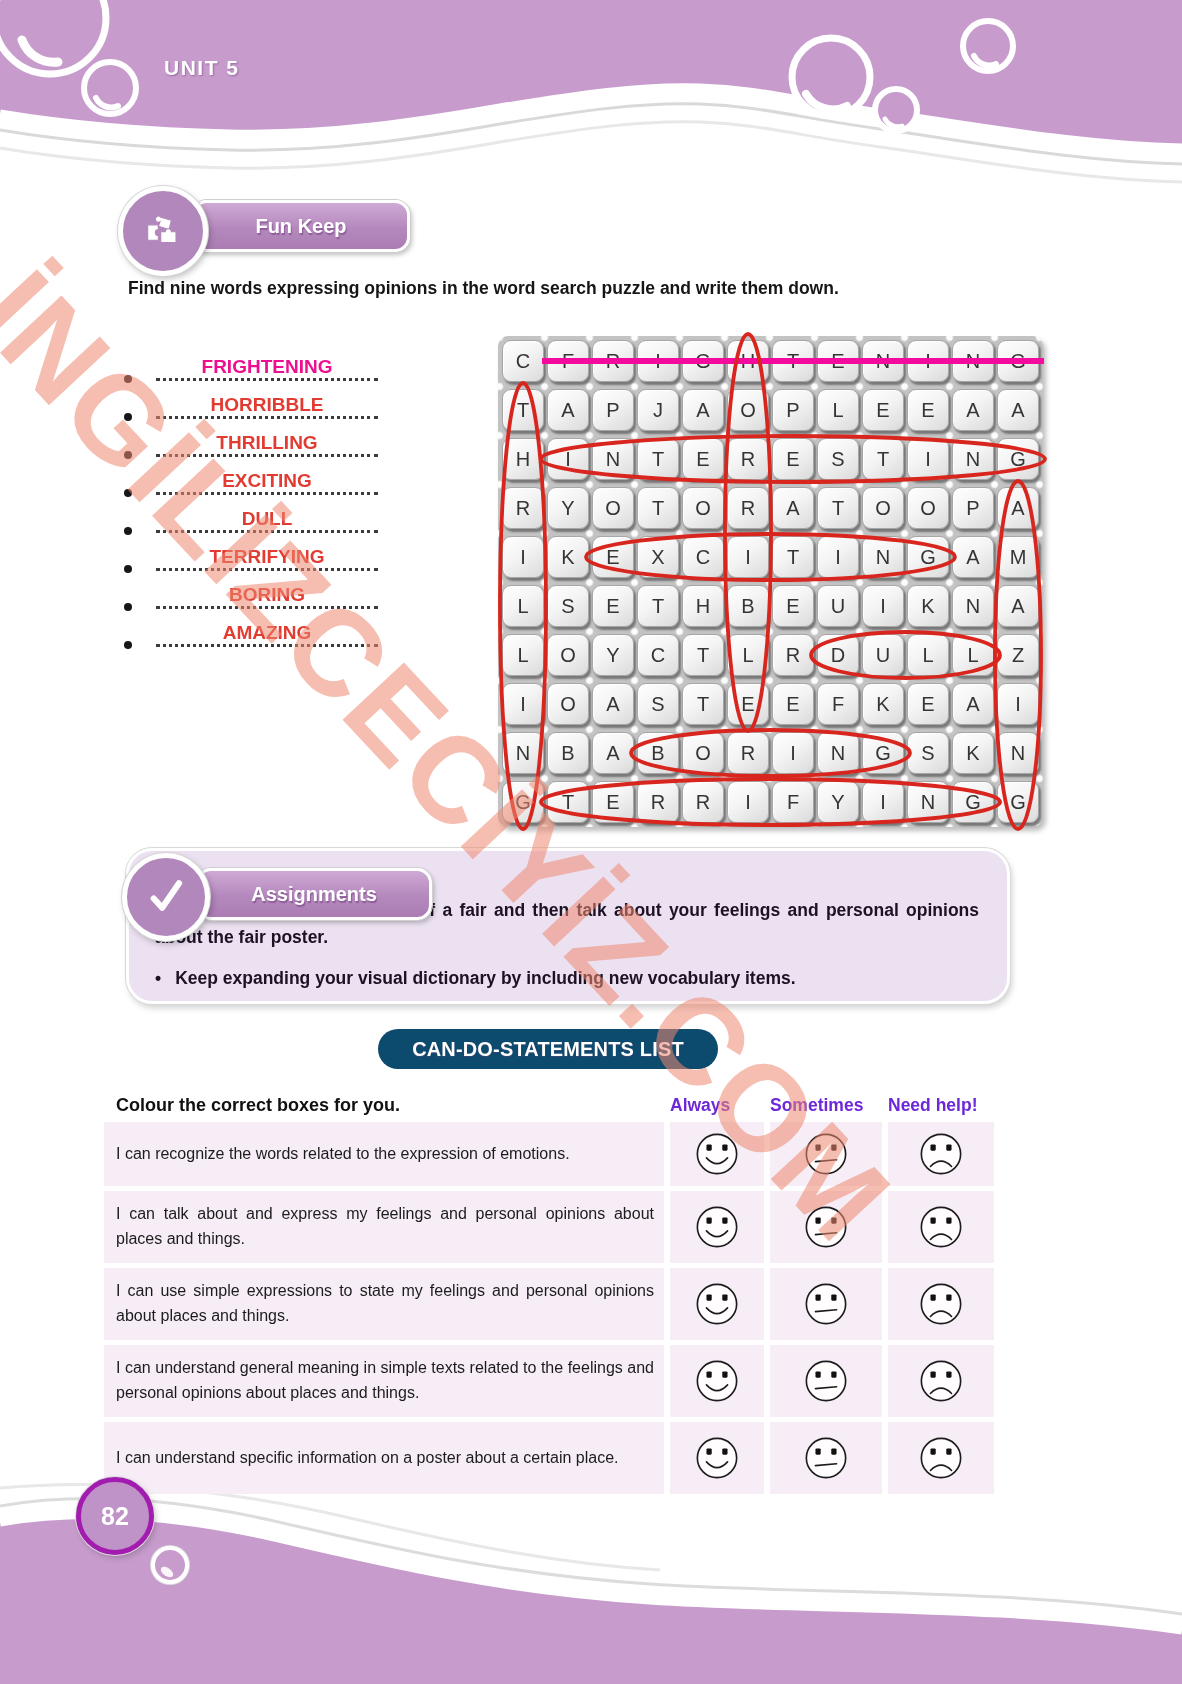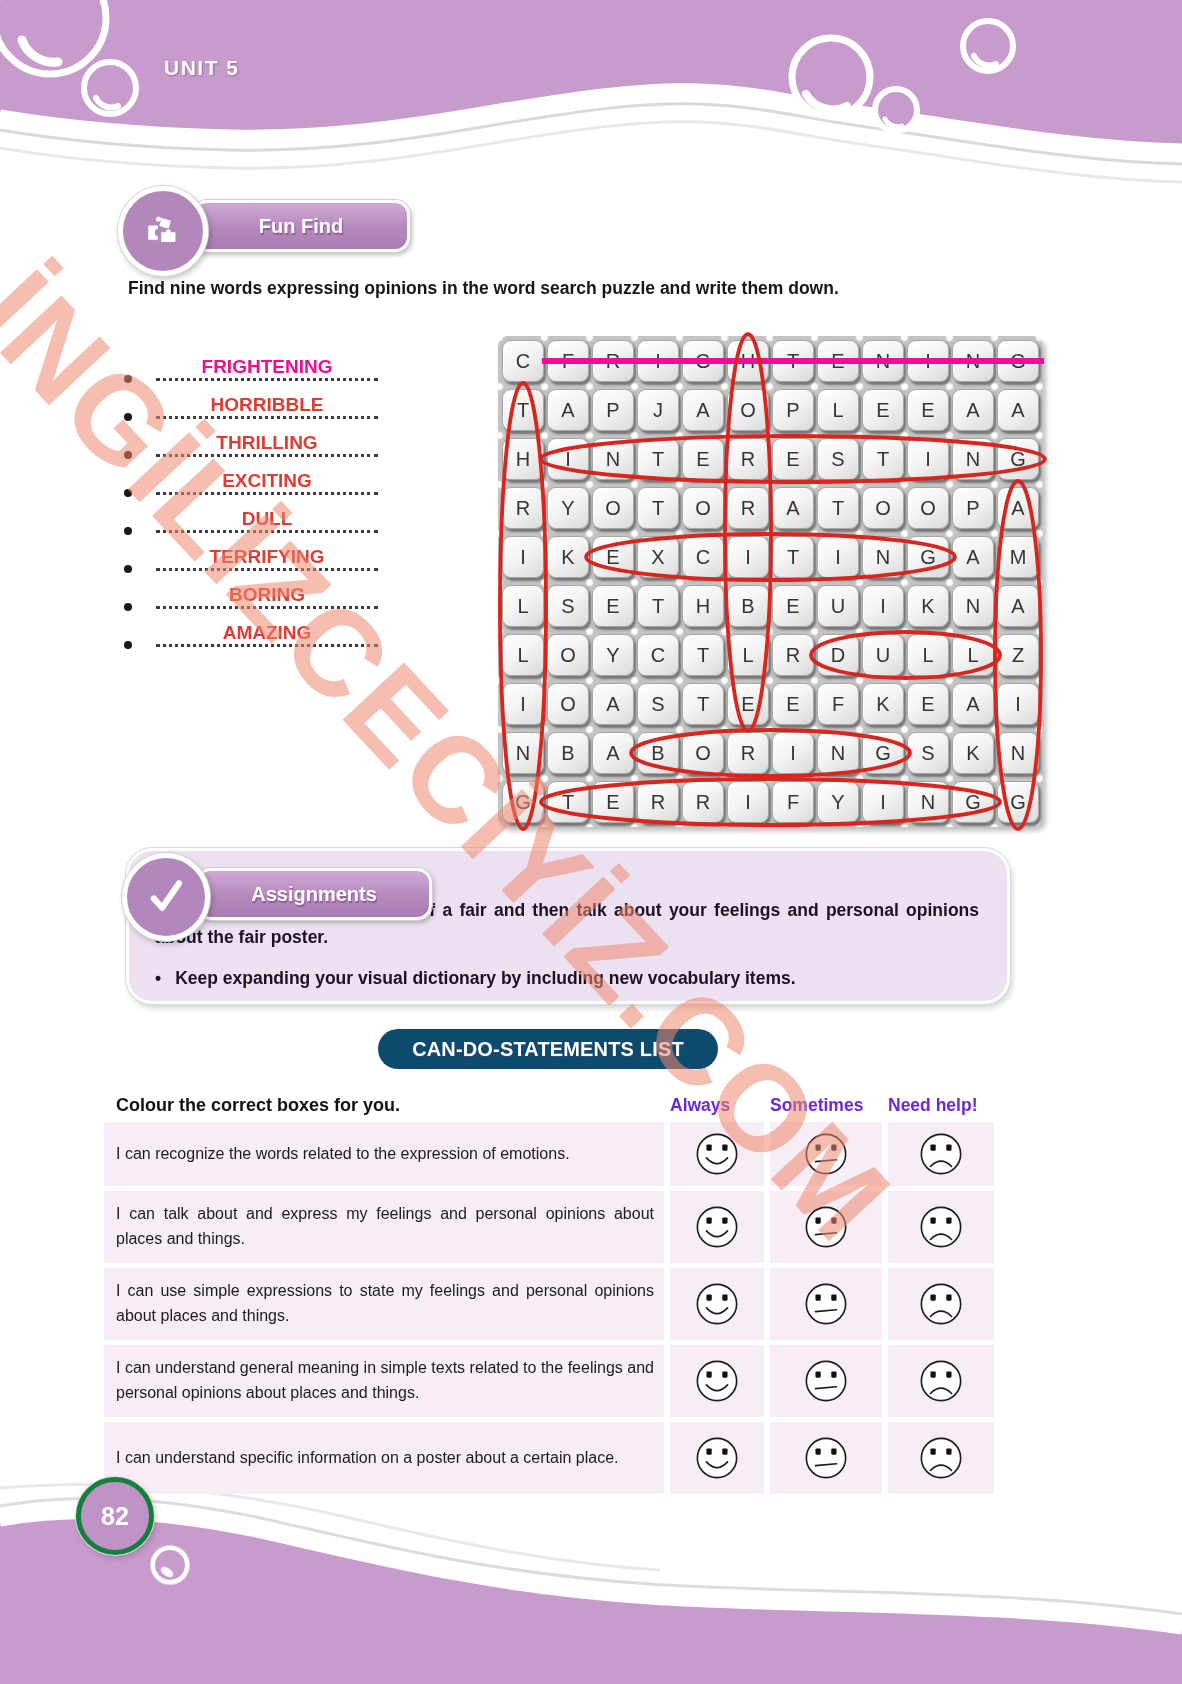--- a/index.html
+++ b/index.html
@@ -75,21 +75,21 @@
               align-items:end;height:30px;margin-bottom:6px;}
   .cando-prompt{font-weight:bold;font-size:18px;color:#111;padding-left:12px;}
   .col-label{text-align:left;font-size:17.5px;color:#6d28d9;font-weight:700;}
   .cando-row{display:grid;grid-template-columns:560px 94px 112px 106px;column-gap:6px;margin-bottom:5px;}
   .cando-cell{background:#f6edf6;display:flex;align-items:center;}
   .stmt{padding:6px 10px 6px 12px;font-size:16px;color:#1c1c1c;line-height:1.55;text-align:justify;}
   .face-cell{justify-content:center;}
 
   
   .page-circle{position:absolute;left:76px;top:1477px;width:78px;height:78px;border-radius:50%;
-               background:#bf93c8;border:5px solid #15803d;box-sizing:border-box;z-index:6;
+               background:#bf93c8;border:5px solid #a21caf;box-sizing:border-box;z-index:6;
                box-shadow:0 0 0 1px #ddd, 2px 3px 6px rgba(0,0,0,.2);
                display:flex;align-items:center;justify-content:center;}
   .page-circle span{color:#fff;font-weight:bold;font-size:25px;}
   .mini-bubble{position:absolute;left:151px;top:1546px;width:38px;height:38px;border-radius:50%;
                background:#c79ccd;border:4px solid #fff;box-sizing:border-box;z-index:5;
                box-shadow:0 0 0 1px #ddd;}
   .mini-bubble::after{content:"";position:absolute;left:5px;bottom:4px;width:14px;height:8px;
                border-radius:50%;background:#fff;transform:rotate(35deg);opacity:.9;}
 
   
@@ -125,21 +125,21 @@
   <div class="sec-icon" style="left:118px;top:186px;width:80px;height:80px;">
     <svg width="46" height="46" viewBox="0 0 60 60">
       <g fill="#fff" stroke="#b287bb" stroke-width="1.5">
         <path d="M10,22 h14 v6 a4,4 0 1 0 0,8 v6 h-14 z"></path>
         <path d="M27,12 l14,4 -3,12 -14,-4 2,-6 a4,4 0 1 1 1,-6 z"></path>
         <path d="M27,45 v-14 h6 a4,4 0 1 1 8,0 h6 v14 z"></path>
       </g>
     </svg>
   </div>
   <div class="sec-banner" style="left:192px;top:200px;width:212px;height:46px;">
-    <span>Fun Find</span>
+    <span>Fun Keep</span>
   </div>
 
   <div class="instruction">Find nine words expressing opinions in the word search puzzle and write them down.</div>
 
   <div class="word-list">
       <div class="word-item">
         <span class="bullet-dot"></span>
         <span class="answer-line"></span>
         <span class="answer-word example">FRIGHTENING</span>
       </div>

